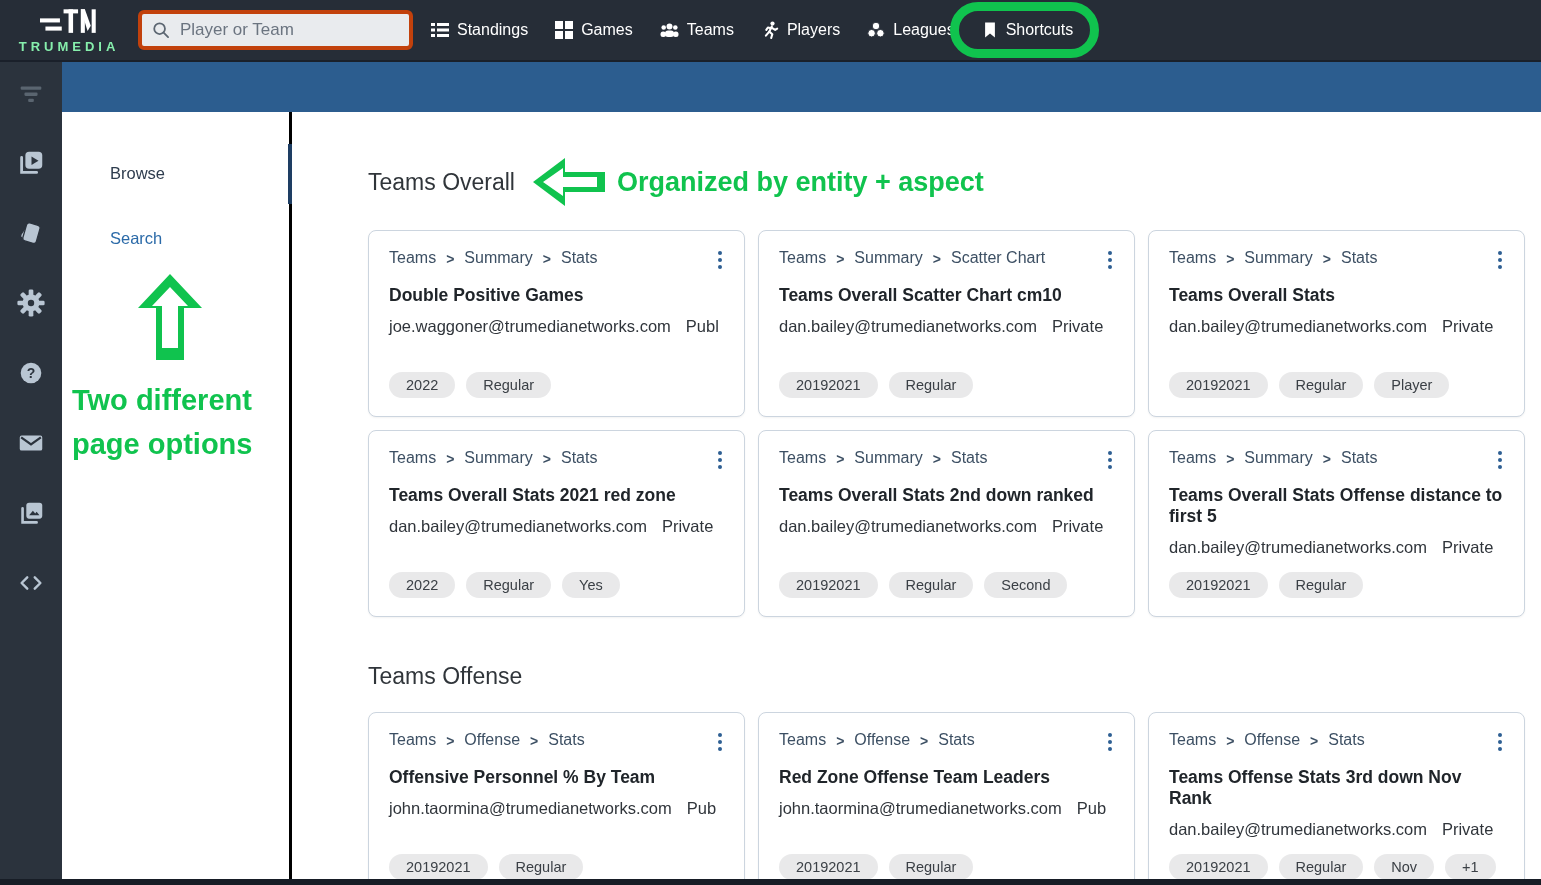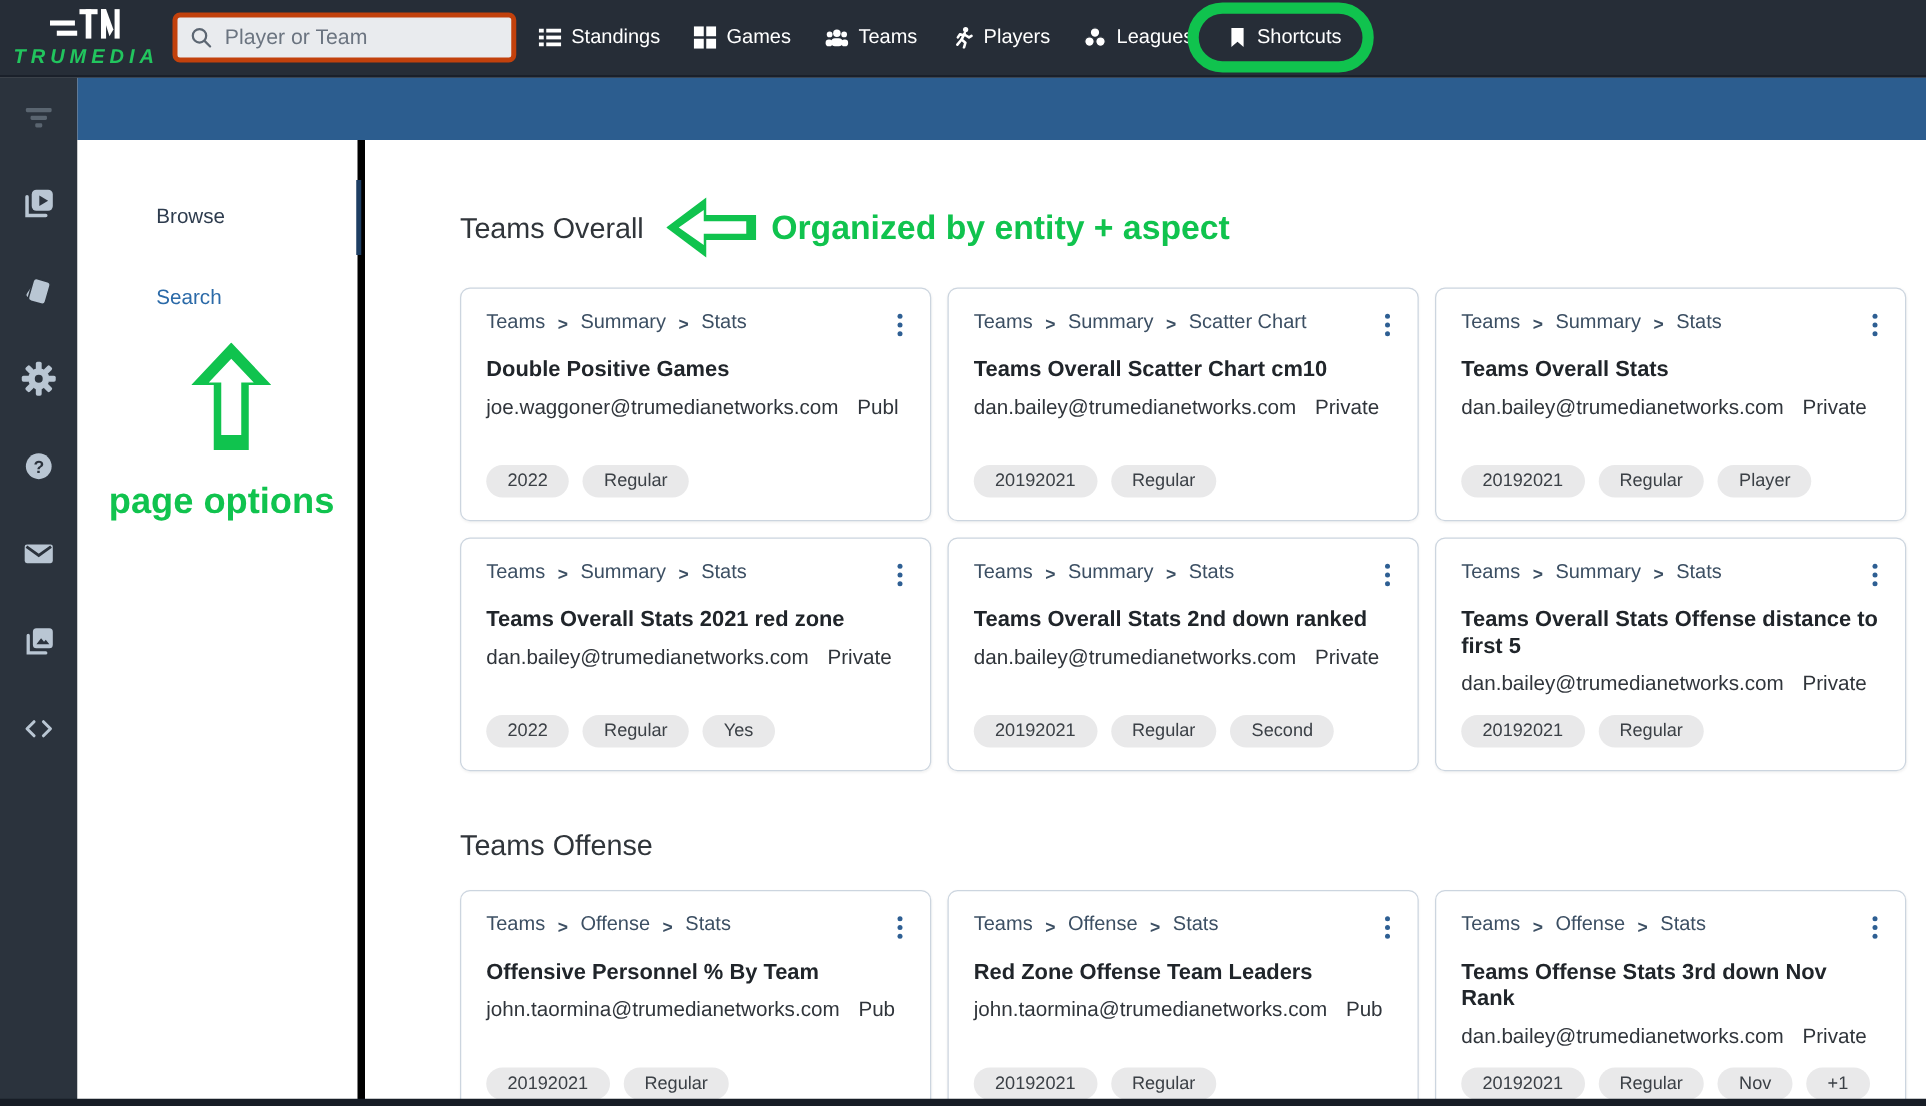--- a/index.html
+++ b/index.html
@@ -17,21 +17,21 @@
     --link-blue:#2b6aa8;
   }
   *{box-sizing:border-box;}
   html,body{margin:0;padding:0;width:1541px;height:885px;overflow:hidden;
     font-family:"Liberation Sans", sans-serif;background:#fff;position:relative;}
 
   
   .topbar{height:62px;background:var(--topbar-bg);display:flex;align-items:center;
     padding-left:10px;position:relative;z-index:20;border-bottom:2px solid #1a202a;}
   .logo-block{width:118px;display:flex;flex-direction:column;align-items:center;gap:2px;flex:none;}
-  .brand-text{color:#22c55e;font-size:16px;font-weight:700;letter-spacing:4px;font-style:italic;}
+  .brand-text{color:#86efac;font-size:13px;font-weight:700;letter-spacing:4px;}
   .search-wrap{margin-left:10px;width:275px;height:40px;background:#e9ebee;border:4px solid #c2410c;
     border-radius:6px;display:flex;align-items:center;padding:16px 10px;gap:8px;flex:none;}
   .search-wrap input{border:none;outline:none;background:transparent;font-size:17px;color:#333;
     width:100%;font-family:"Liberation Sans",sans-serif;}
   .search-wrap input::placeholder{color:#6b7480;}
   .main-nav{display:flex;align-items:center;margin-left:18px;gap:27px;}
   .nav-item{display:flex;align-items:center;gap:8px;color:#fff;font-size:16px;cursor:pointer;position:relative;}
   .nav-item svg{flex:none;}
   .annotation-ring{position:absolute;left:-32px;top:50%;transform:translateY(-50%);
     width:calc(100% + 58px);height:56px;border:9px solid var(--green);border-radius:32px;pointer-events:none;}
@@ -39,21 +39,21 @@
   
   .app-row{display:flex;height:823px;}
   .sidebar{width:62px;background:var(--sidebar-bg);flex:none;display:flex;flex-direction:column;
     align-items:center;padding-top:14px;gap:36px;}
   .side-icon{width:34px;height:34px;display:flex;align-items:center;justify-content:center;cursor:pointer;}
   .main-col{flex:1;display:flex;flex-direction:column;min-width:0;}
   .blue-bar{height:50px;background:var(--blue-bar);flex:none;}
   .content-row{flex:1;display:flex;min-height:0;background:#fff;}
 
   
-  .left-panel{width:230px;flex:none;position:relative;border-right:6px solid #000000;padding-left:15px;}
+  .left-panel{width:230px;flex:none;position:relative;border-right:3px solid #000000;}
   .active-bar{position:absolute;right:-2.5px;top:32px;width:4px;height:60px;background:#1e3e63;z-index:2;}
   .panel-item{font-size:16.5px;cursor:pointer;}
   .panel-item.browse{margin:52px 0 0 48px;color:#2e3c4e;}
   .panel-item.search{margin:46px 0 0 48px;color:var(--link-blue);}
   .up-arrow-wrap{margin:26px 0 0 76px;}
   .panel-note{margin:14px 0 0 10px;color:var(--green);font-size:29px;font-weight:700;line-height:44px;}
 
   
   .content{flex:1;padding:44px 0 0 76px;min-width:0;}
   .heading-row{display:flex;align-items:center;}
@@ -249,20 +249,21 @@
         <div class="active-bar"></div>
         <div class="panel-item browse">Browse</div>
         <div class="panel-item search">Search</div>
         <div class="up-arrow-wrap">
           <svg width="64" height="86" viewBox="0 0 64 86">
             <polygon points="32,0 64,34 46,34 46,86 18,86 18,34 0,34" fill="#10c34e"></polygon>
             <polygon points="32,13 50,32 40,32 40,74 24,74 24,32 14,32" fill="#ffffff"></polygon>
           </svg>
         </div>
         <div class="panel-note">
+          <div>Two different</div>
           <div>page options</div>
         </div>
       </nav>
 
       <main class="content">
         <div>
   <section class="section">
     <div class="heading-row has-anno">
       <h2 class="section-title">Teams Overall</h2>
       <svg class="anno-arrow" width="72" height="52" viewBox="0 0 72 52">

